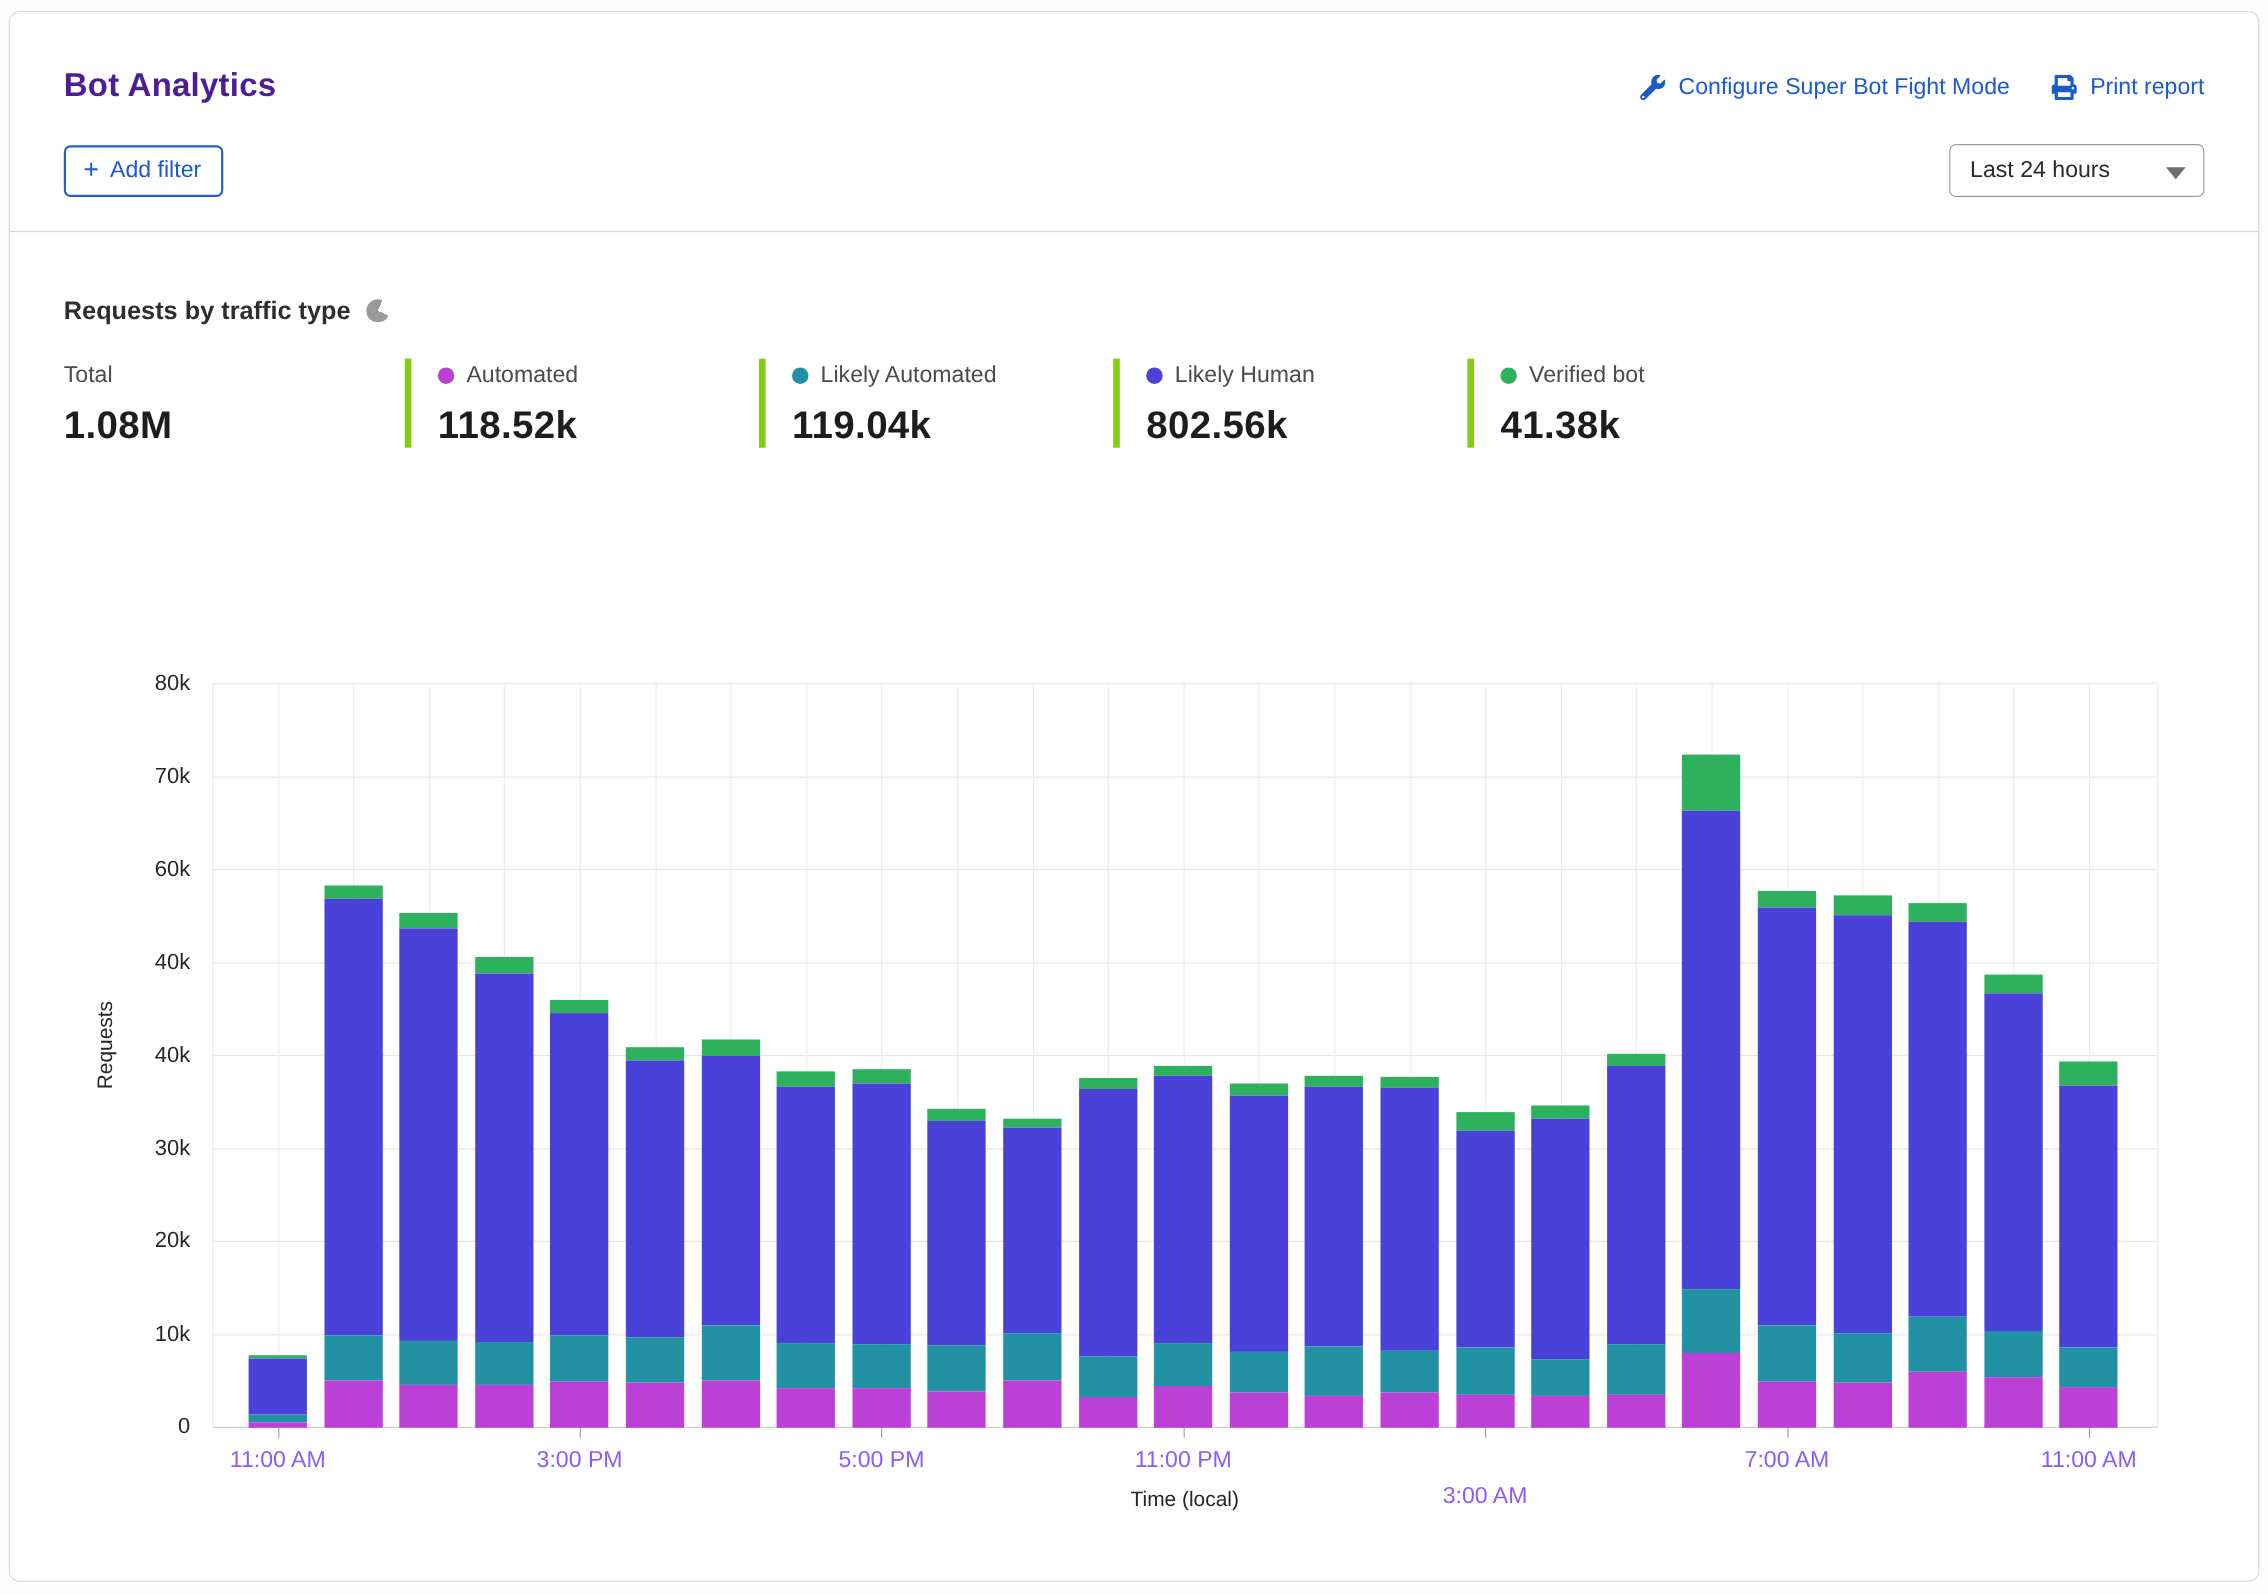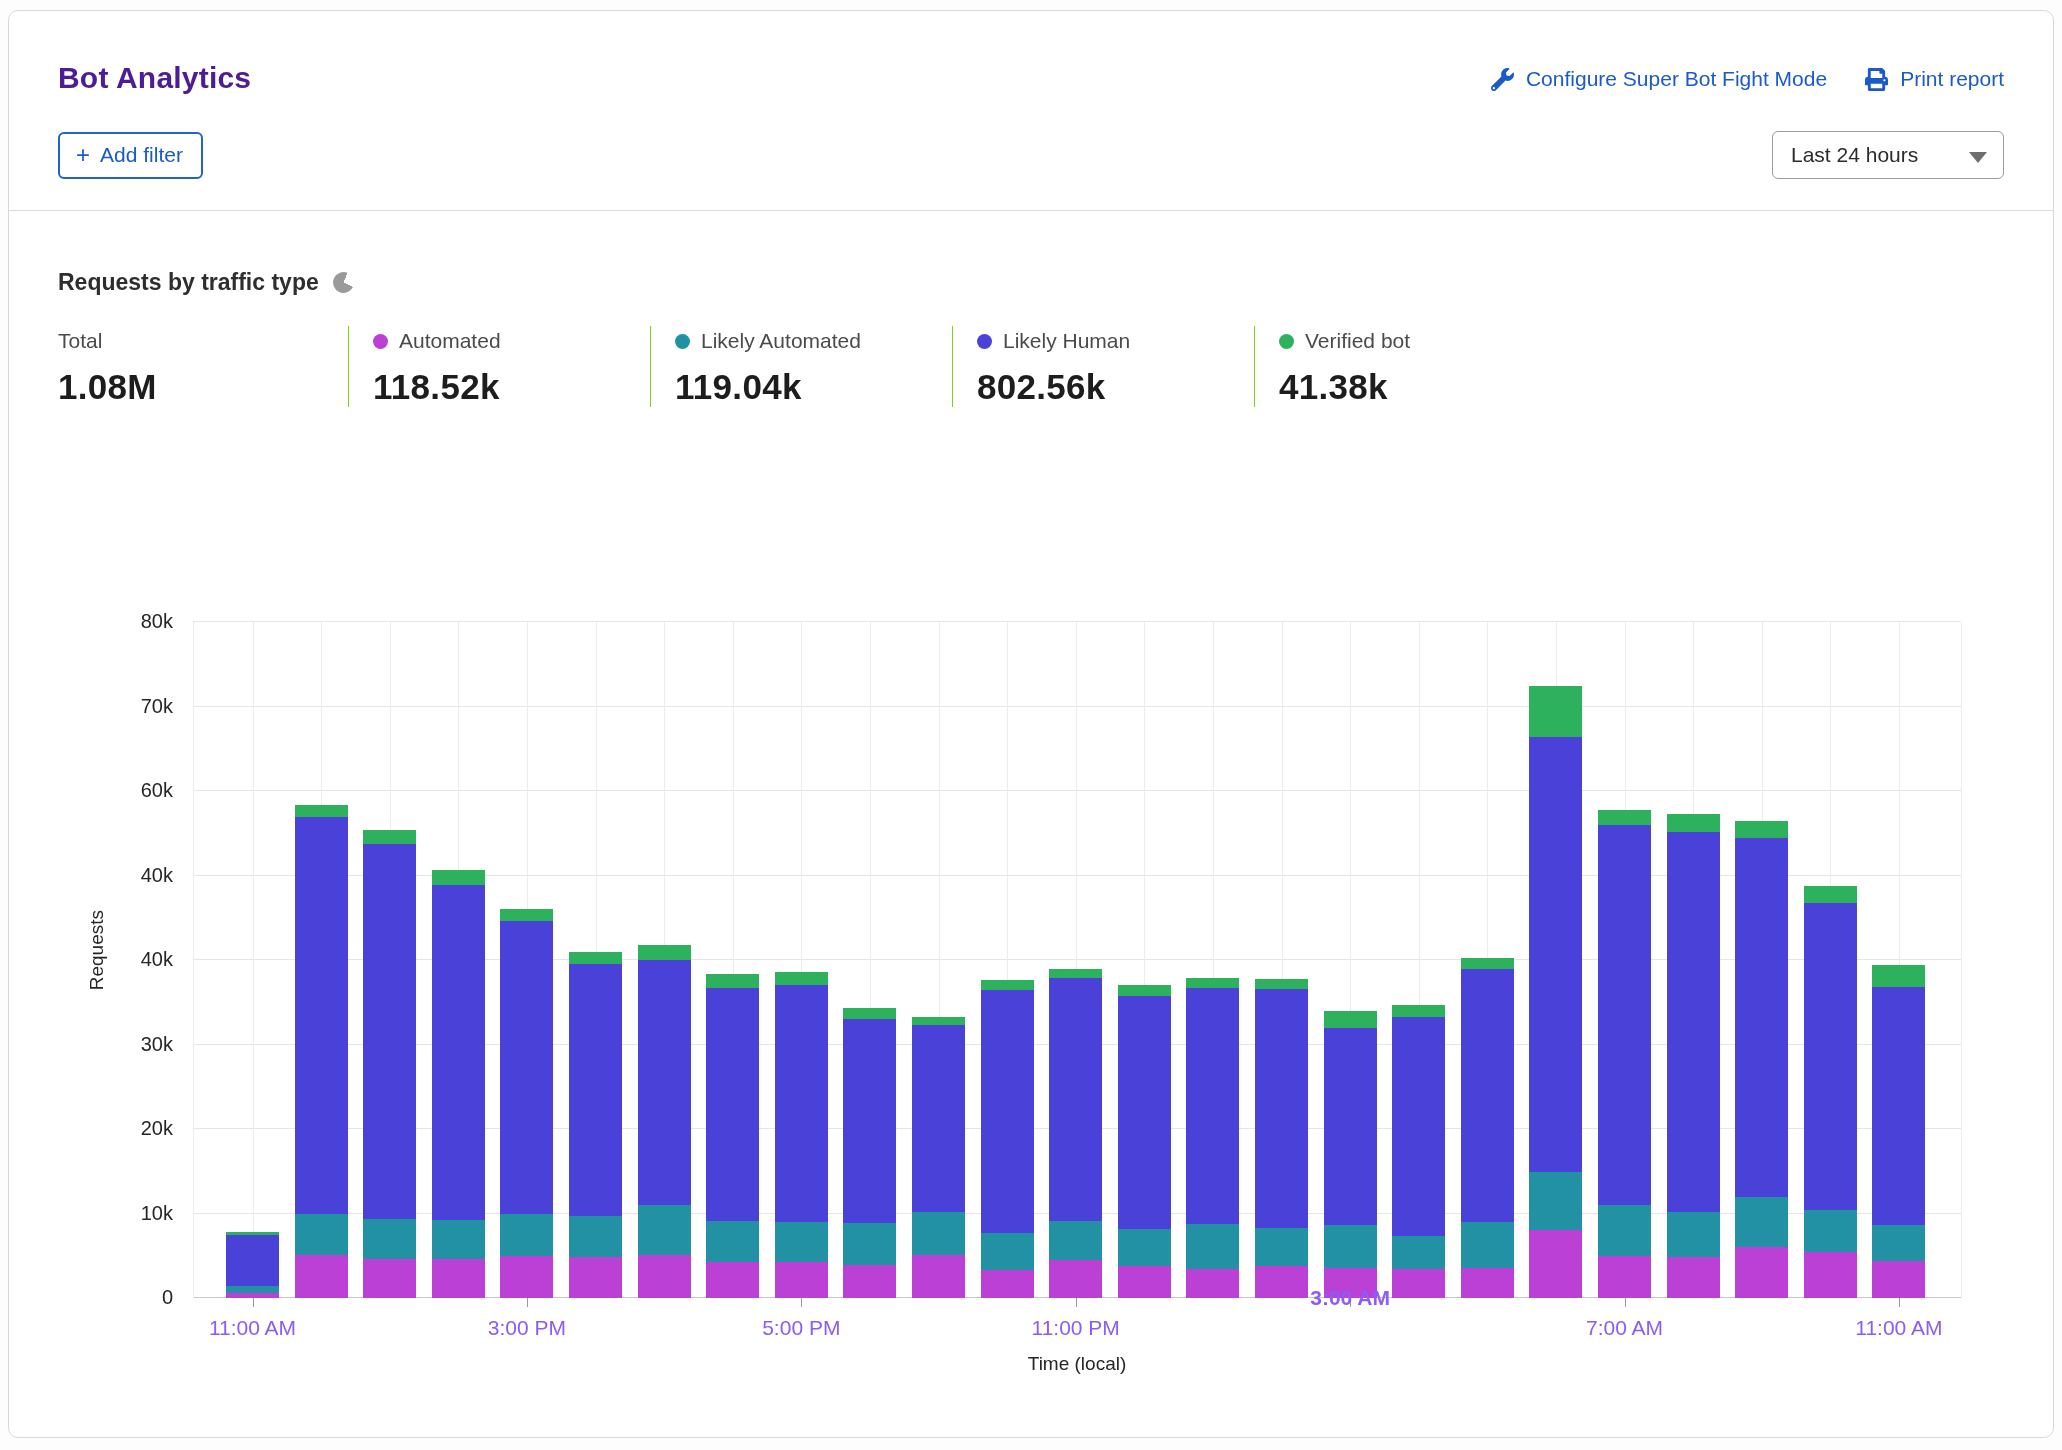--- a/index.html
+++ b/index.html
@@ -29,21 +29,21 @@
   .header-divider { border:none; border-top:1px solid #d9d9d9; margin-top:31px; }
   
   .card-body { padding:58px 49px 0 49px; }
   .section-title-row { display:flex; align-items:center; gap:14px; }
   .section-title { font-size:23px; font-weight:700; color:#2e2e2e; }
   .pie-icon { width:21px; height:21px; border-radius:50%;
            background:conic-gradient(#9a9a9a 0deg 268deg, #ffffff 268deg 360deg);
            transform:rotate(115deg); }
   .stats-row { display:flex; margin-top:30px; }
   .stat { padding-top:2px; }
-  .stat + .stat { border-left:1px solid #84cc16; padding-left:24px; }
+  .stat + .stat { border-left:6px solid #84cc16; padding-left:24px;margin-left:20px; }
   .stat-0 { width:290px; } .stat-1,.stat-2,.stat-3 { width:302px; } .stat-4 { width:300px; }
   .stat-label-row { display:flex; align-items:center; gap:11px; height:26px; }
   .stat-dot { width:15px; height:15px; border-radius:50%; flex:0 0 auto; }
   .stat-label { font-size:21px; color:#4b4b4b; }
   .stat-value { font-size:35px; font-weight:700; color:#1d1d1d; margin-top:13px; letter-spacing:.3px; }
   
   .chart { position:relative; height:986px; }
   .plot { position:absolute; left:135px; top:215px; width:1768px; height:676px; }
   .hgrid { position:absolute; left:0; width:100%; height:1px; background:#e5e5e5; }
   .hgrid.base { background:#c9c9c9; }
@@ -337,20 +337,20 @@
         <div class="ytick" style="left: 0px; top: 203px;">80k</div>
         <div class="xtick-mark" style="left: 194.5px; top: 891px;"></div>
         <div class="xtick-label" style="left: 194.5px; top: 909px;">11:00 AM</div>
         <div class="xtick-mark" style="left: 468.9px; top: 891px;"></div>
         <div class="xtick-label" style="left: 468.9px; top: 909px;">3:00 PM</div>
         <div class="xtick-mark" style="left: 743.3px; top: 891px;"></div>
         <div class="xtick-label" style="left: 743.3px; top: 909px;">5:00 PM</div>
         <div class="xtick-mark" style="left: 1017.7px; top: 891px;"></div>
         <div class="xtick-label" style="left: 1017.7px; top: 909px;">11:00 PM</div>
         <div class="xtick-mark" style="left: 1292.1px; top: 891px;"></div>
-        <div class="xtick-label" style="left: 1292.1px; top: 879px; font-weight: bold;">3:00 AM</div>
+        <div class="xtick-label" style="left: 1292.1px; top: 941px;">3:00 AM</div>
         <div class="xtick-mark" style="left: 1566.5px; top: 891px;"></div>
         <div class="xtick-label" style="left: 1566.5px; top: 909px;">7:00 AM</div>
         <div class="xtick-mark" style="left: 1840.9px; top: 891px;"></div>
         <div class="xtick-label" style="left: 1840.9px; top: 909px;">11:00 AM</div>
       </div>
   </div>
 </div>
 
 </body></html>

